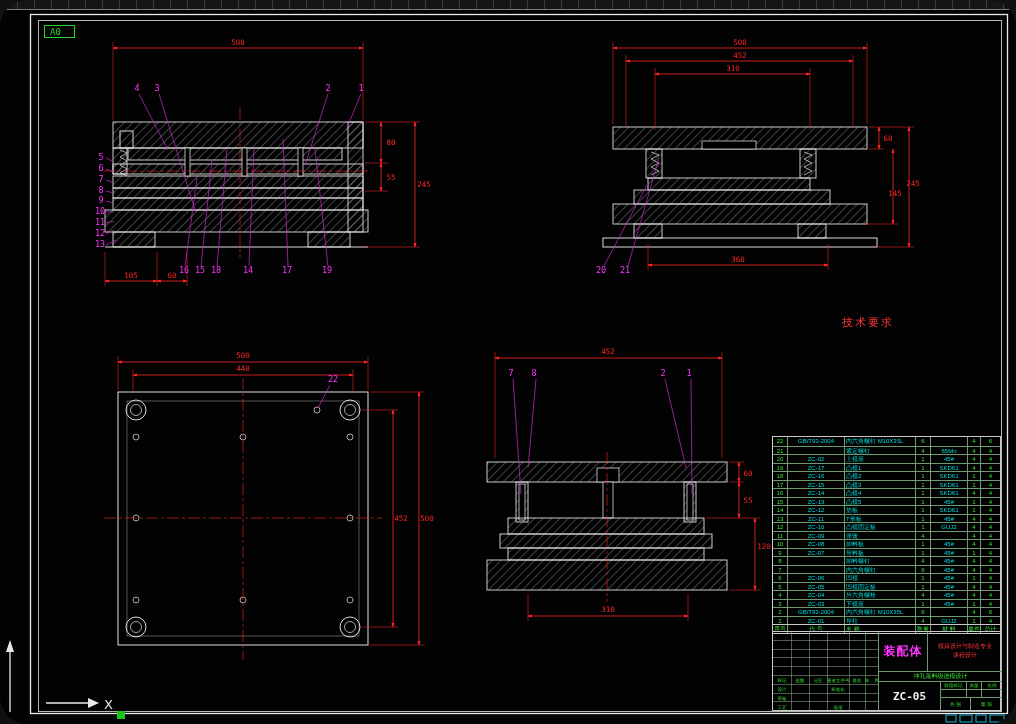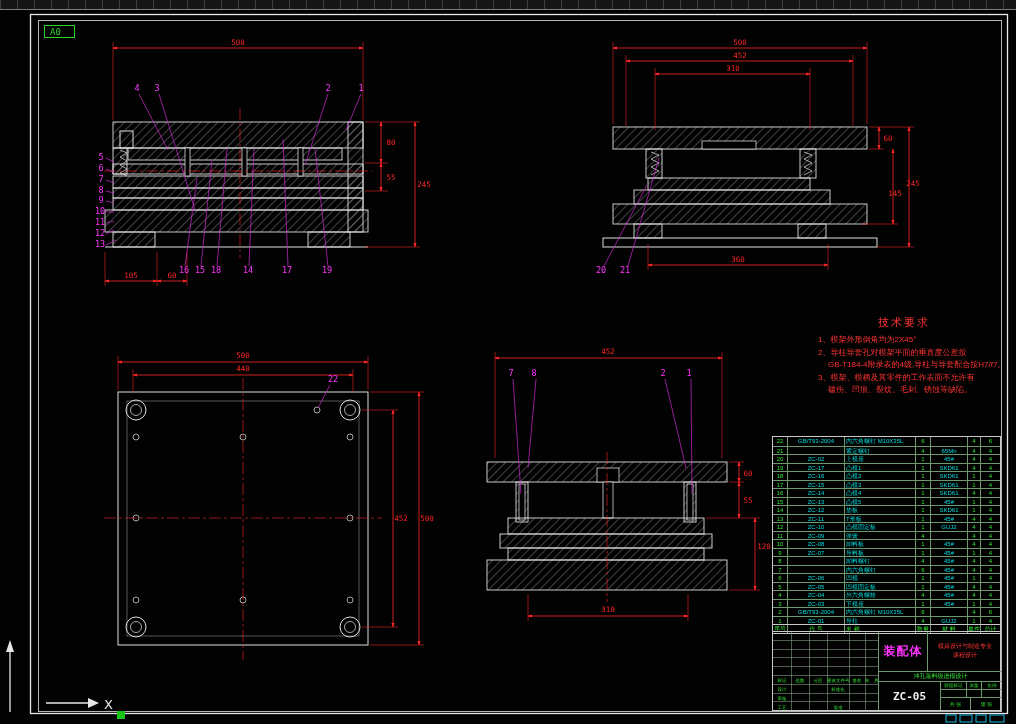--- a/index.html
+++ b/index.html
@@ -1,17 +1,17 @@
 <!DOCTYPE html>
 <html><head>
 <meta charset="utf-8">
 <style>
   html,body{margin:0;padding:0;background:#111;}
   .stage{position:relative;width:1016px;height:724px;background:#020202;overflow:hidden;
-         font-family:"Liberation Sans",sans-serif;}
+         font-family:"Liberation Sans",sans-serif;border-radius:27px;}
   .stage *{box-sizing:border-box;}
   svg.draw{position:absolute;left:0;top:0;z-index:1;}
 
   
   .ruler{position:absolute;left:0;top:0;width:1016px;height:10px;z-index:3;background:#161616;
          border-bottom:1px solid #7a7a7a;
          background-image:repeating-linear-gradient(90deg,#3e3e3e 0 1px,transparent 1px 17px);}
 
   
   .hat{fill:url(#h1);stroke:#dedede;stroke-width:0.9;}
@@ -27,21 +27,21 @@
   .frame2{fill:none;stroke:#b5b5b5;stroke-width:1;}
   .ucs{stroke:#e8e8e8;stroke-width:1.3;fill:none;}
   .a0txt{fill:#27d427;font:9px "DejaVu Sans Mono",monospace;}
   .axis-label{fill:#e8e8e8;font:13px "DejaVu Sans",sans-serif;}
   .dimtext{fill:#ff2626;font:7.5px "DejaVu Sans Mono",monospace;text-anchor:middle;}
   .balloon{fill:#ff35ff;font:8.5px "DejaVu Sans Mono",monospace;text-anchor:middle;}
   .leader{stroke:#d22ad2;stroke-width:0.7;}
   .chip{fill:none;stroke:#19b7e0;stroke-width:1;}
 
   
-  .tech{position:absolute;left:818px;top:315px;width:182px;z-index:2;color:#ff3434;}
+  .tech{position:absolute;left:782px;top:315px;width:182px;z-index:2;color:#ff3434;}
   .tech-title{font-size:11px;letter-spacing:2px;margin:0 0 4px 60px;}
   .tech-line{font-size:8px;line-height:12.5px;white-space:nowrap;}
   .tech-line.cont{padding-left:10px;}
 
   
   :root{--tl:#6f9a6f;}
   .bom{position:absolute;left:772px;top:436px;width:229px;z-index:2;border:1px solid #c9c9c9;background:rgba(0,0,0,.2);}
   .bom-row{display:flex;height:8.5px;}
   .bom-row + .bom-row{border-top:1px solid var(--tl);}
   .bom-header-wrap .bom-row{border-top:1px solid #c9c9c9;height:9px;}
@@ -332,27 +332,20 @@
         <text x="608" y="354" class="dimtext">452</text>
         <text x="748" y="476" class="dimtext">60</text>
         <text x="748" y="503" class="dimtext">55</text>
         <text x="764" y="549" class="dimtext">120</text>
         <text x="608" y="612" class="dimtext">310</text>
       </g>
   </svg>
 
   <div class="tech">
     <div class="tech-title">技术要求</div>
-    <div>
-        <div class="tech-line">1、模架外形倒角均为2X45°</div>
-        <div class="tech-line">2、导柱导套孔对模架平面的垂直度公差按</div>
-        <div class="tech-line cont">GB-T184-4附录表的4级,导柱与导套配合按H7/f7。</div>
-        <div class="tech-line">3、模架、模柄及其零件的工作表面不允许有</div>
-        <div class="tech-line cont">磕伤、凹痕、裂纹、毛刺、锈蚀等缺陷。</div>
-      </div>
   </div>
 
   <div class="bom">
     <div>
         <div class="bom-row">
           <span class="bc bc0 c-grn">22</span>
           <span class="bc bc1 c-cyan">GB/T93-2004</span>
           <span class="bc bc2 c-cyan">内六角螺钉 M10X35L</span>
           <span class="bc bc3 c-grn">6</span>
           <span class="bc bc4 c-cyan"></span>

